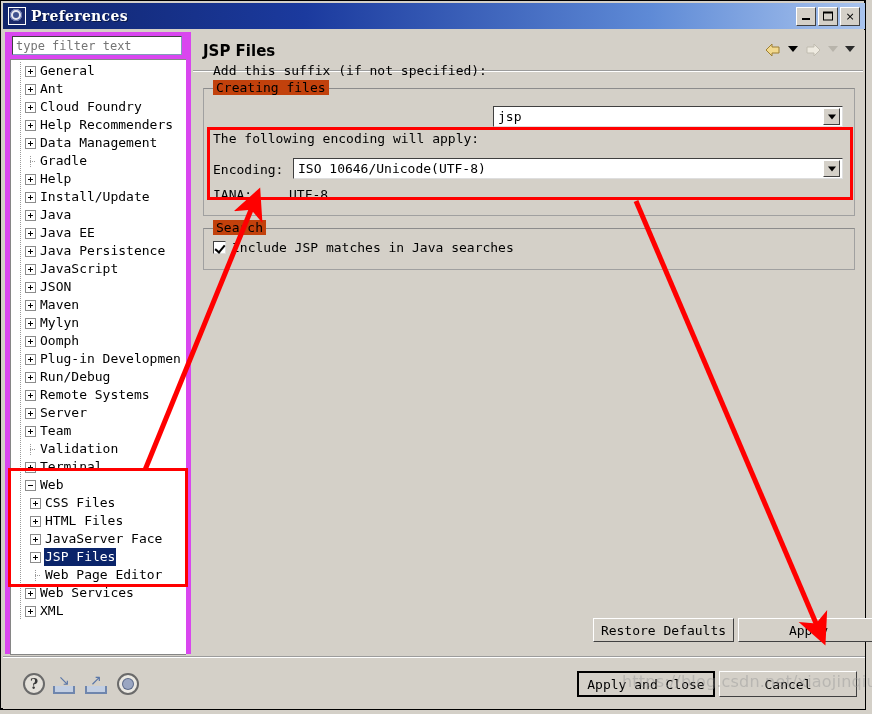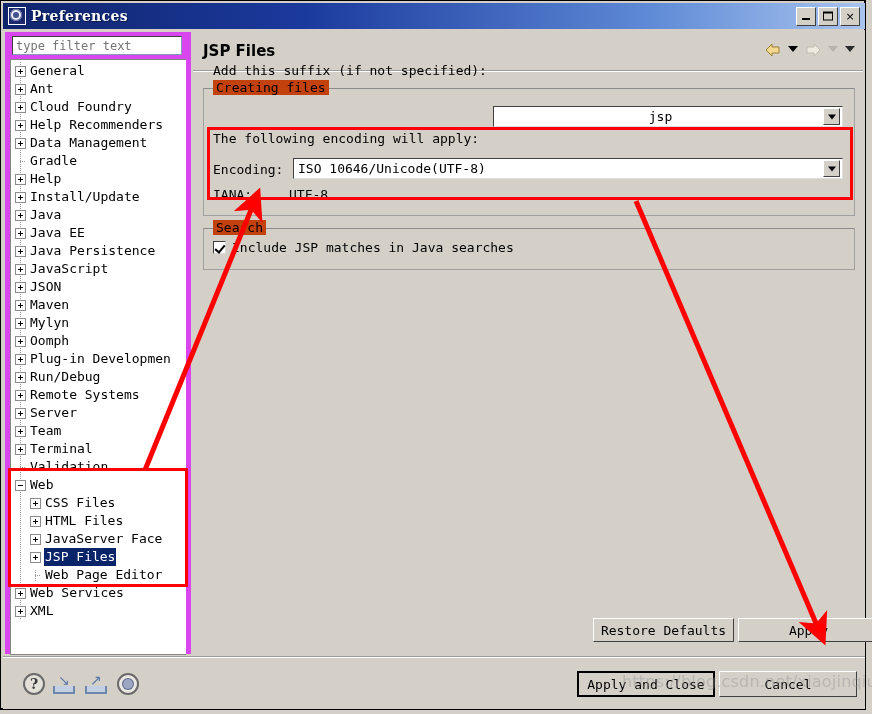--- a/index.html
+++ b/index.html
@@ -156,21 +156,21 @@
     font-family: "DejaVu Sans Mono", monospace;
     font-size: 13px;
     color: #000;
     white-space: nowrap;
   }
   .trow {
     height: 18px;
     line-height: 18px;
     display: flex;
     align-items: center;
-    padding-left: 4px;
+    padding-left: 14px;
     cursor: default;
   }
   .exp {
     width: 11px; height: 11px;
     border: 1px solid #8c8c8c;
     background: #ffffff;
     position: relative;
     margin-right: 3px;
     flex: none;
   }
@@ -620,26 +620,26 @@
               </div>
               <div class="trow">
                 <span class="exp plus"></span>
                 <span class="tlabel">Server</span>
               </div>
               <div class="trow">
                 <span class="exp plus"></span>
                 <span class="tlabel">Team</span>
               </div>
               <div class="trow">
-                <span class="exp plus"></span>
-                <span class="tlabel">Terminal</span>
-              </div>
-              <div class="trow">
                 <span class="dotlead"></span>
                 <span class="tlabel">Validation</span>
+              </div>
+              <div class="trow">
+                <span class="exp plus"></span>
+                <span class="tlabel">Terminal</span>
               </div>
               <div class="trow">
                 <span class="exp"></span>
                 <span class="tlabel">Web</span>
               </div>
               <div class="trow indent1">
                 <span class="exp plus"></span>
                 <span class="tlabel">CSS Files</span>
               </div>
               <div class="trow indent1">
@@ -702,21 +702,21 @@
 
         <div class="title-rule"></div>
         <div class="title-rule2"></div>
 
         <div class="group" style="left:10px; top:56px; width:652px; height:128px;">
           <div class="legend">Creating files</div>
         </div>
 
         <div class="fld-label" style="left:20px; top:31px;">Add this suffix (if not specified):</div>
 
-        <div class="combo" style="left:300px; top:74px; width:350px;text-align:center;">
+        <div class="combo" style="left:300px; top:74px; width:350px;">
           <div class="val">jsp</div>
           <div class="arrow-btn"></div>
         </div>
 
         <div class="fld-label" style="left:20px; top:99px;">The following encoding will apply:</div>
 
         <div class="fld-label" style="left:20px; top:130px;">Encoding:</div>
 
         <div class="combo" style="left:100px; top:126px; width:550px;align-items:center;">
           <div class="val">ISO 10646/Unicode(UTF-8)</div>

